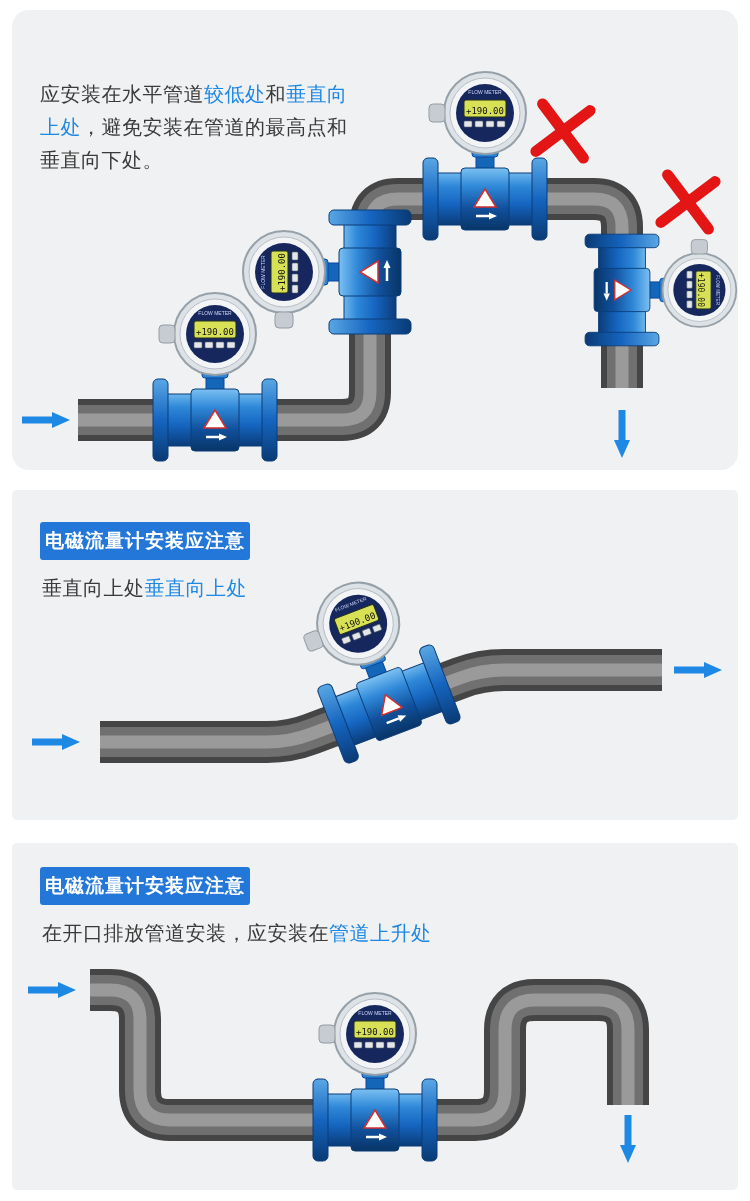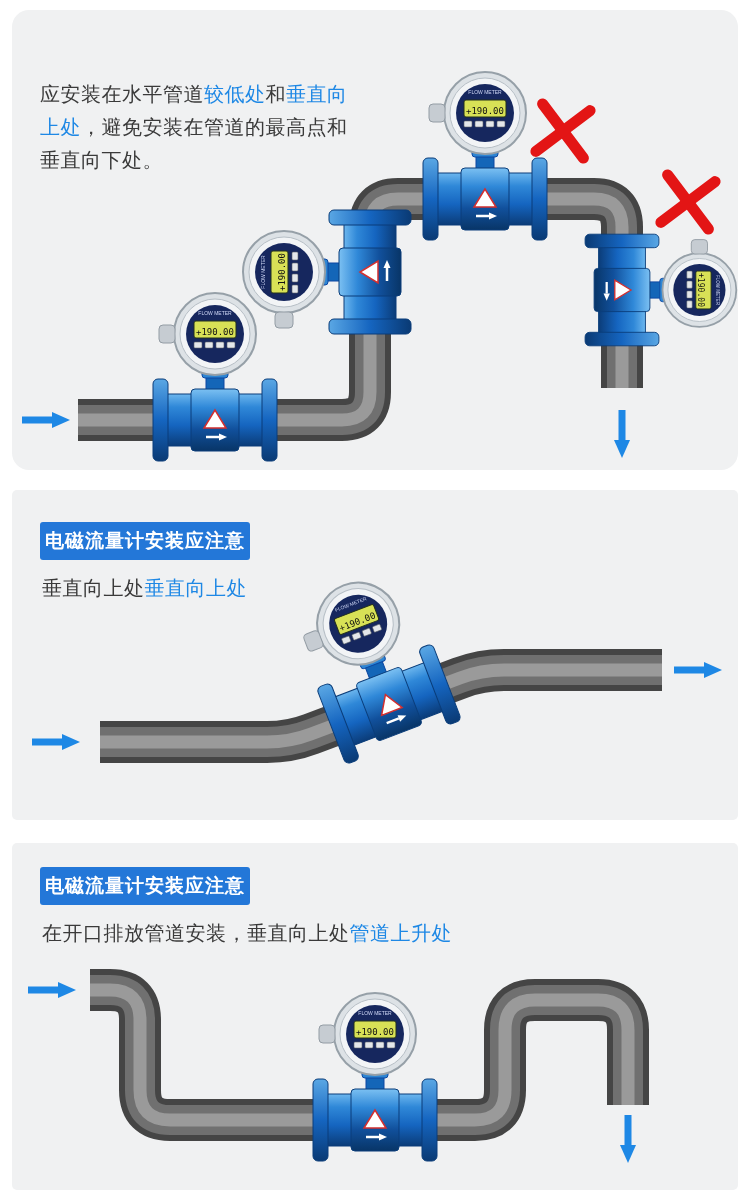--- a/index.html
+++ b/index.html
@@ -135,17 +135,17 @@
         <path class="pipe-mid" d="M 78 147 H 98 Q 128 147 128 177 V 247 Q 128 277 158 277 H 463 Q 493 277 493 247 V 187 Q 493 157 523 157 H 586 Q 616 157 616 187 V 262"></path>
         <path class="pipe-core" d="M 78 147 H 98 Q 128 147 128 177 V 247 Q 128 277 158 277 H 463 Q 493 277 493 247 V 187 Q 493 157 523 157 H 586 Q 616 157 616 187 V 262"></path>
       </g>
       <use href="#flowmeter" transform="translate(363,277)"></use>
       <use href="#arrow" transform="translate(16,147)"></use>
       <use href="#arrow" transform="translate(616,272) rotate(90)"></use>
     </svg>
 
     <div class="badge">电磁流量计安装应注意</div>
     <p class="para">
-      <span>在开口排放管道安装，垂直向上处</span><span class="hl">管道上升处</span>
+      <span>在开口排放管道安装，应安装在</span><span class="hl">管道上升处</span>
     </p>
   </section>
 
 </div>
 
 </body></html>

